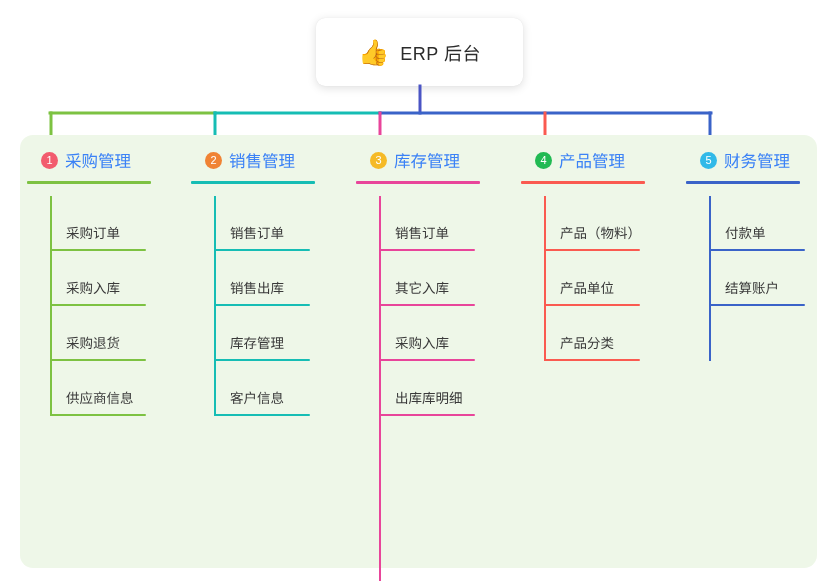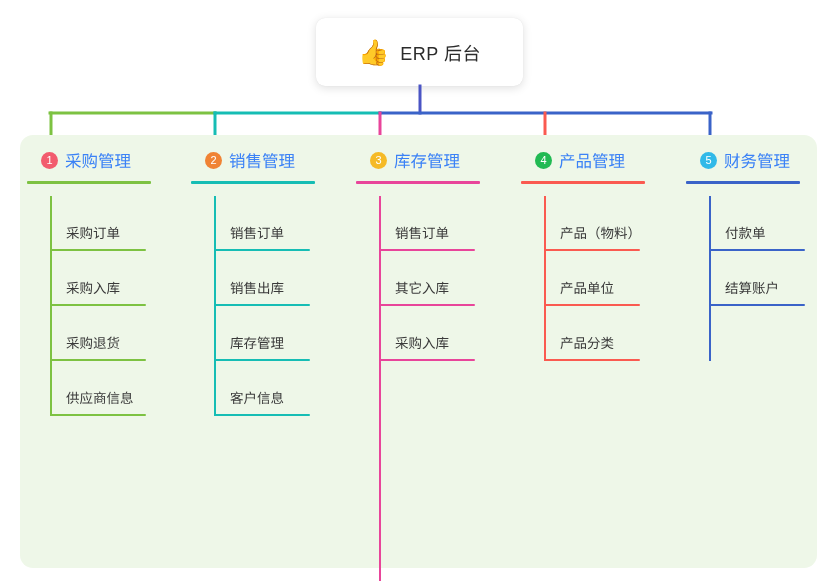--- a/index.html
+++ b/index.html
@@ -238,20 +238,24 @@
             <div class="leaf-rule" style="background: rgb(232, 69, 154);"></div>
           </div>
           <div class="leaf">
             <span class="leaf-label">其它入库</span>
             <div class="leaf-rule" style="background: rgb(232, 69, 154);"></div>
           </div>
           <div class="leaf">
             <span class="leaf-label">采购入库</span>
             <div class="leaf-rule" style="background: rgb(232, 69, 154);"></div>
           </div>
+          <div class="leaf">
+            <span class="leaf-label">出库库明细</span>
+            <div class="leaf-rule" style="background: rgb(232, 69, 154);"></div>
+          </div>
         </div>
       </div>
       <div class="column" style="left: 516px; top: 147px; width: 162px;">
         <div class="col-head">
           <span class="badge" style="background: rgb(33, 186, 83);">4</span>
           <span class="col-title">产品管理</span>
         </div>
         <div class="col-rule" style="background: rgb(250, 90, 80); width: 124px; margin-left: 5px;"></div>
         <div class="col-body">
           <div class="spine" style="background: rgb(250, 90, 80); height: 165px;"></div>

